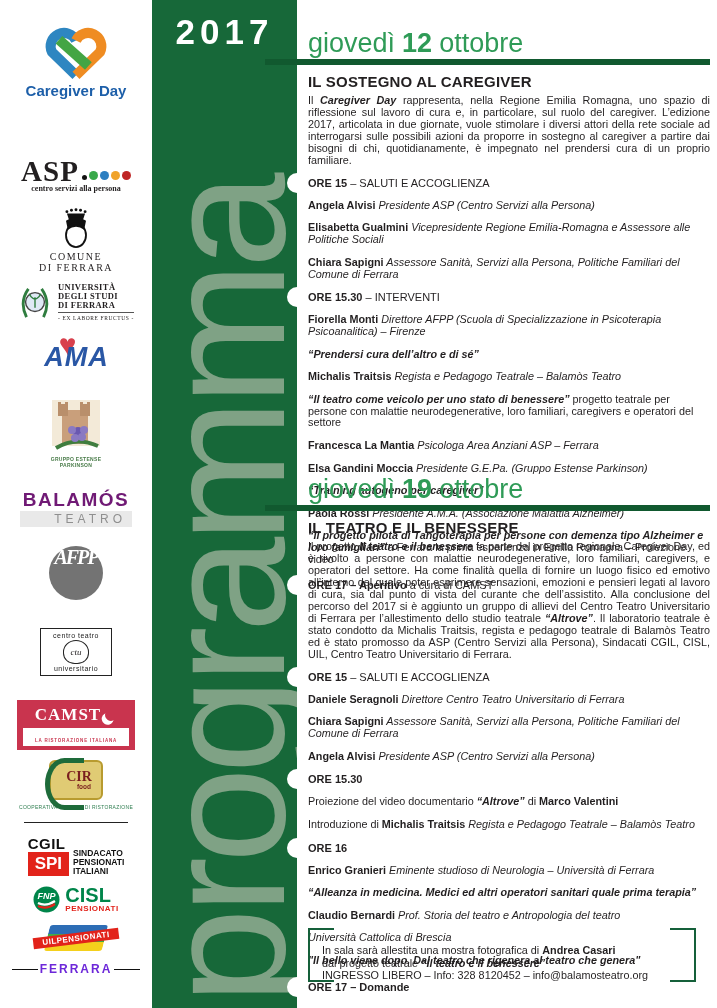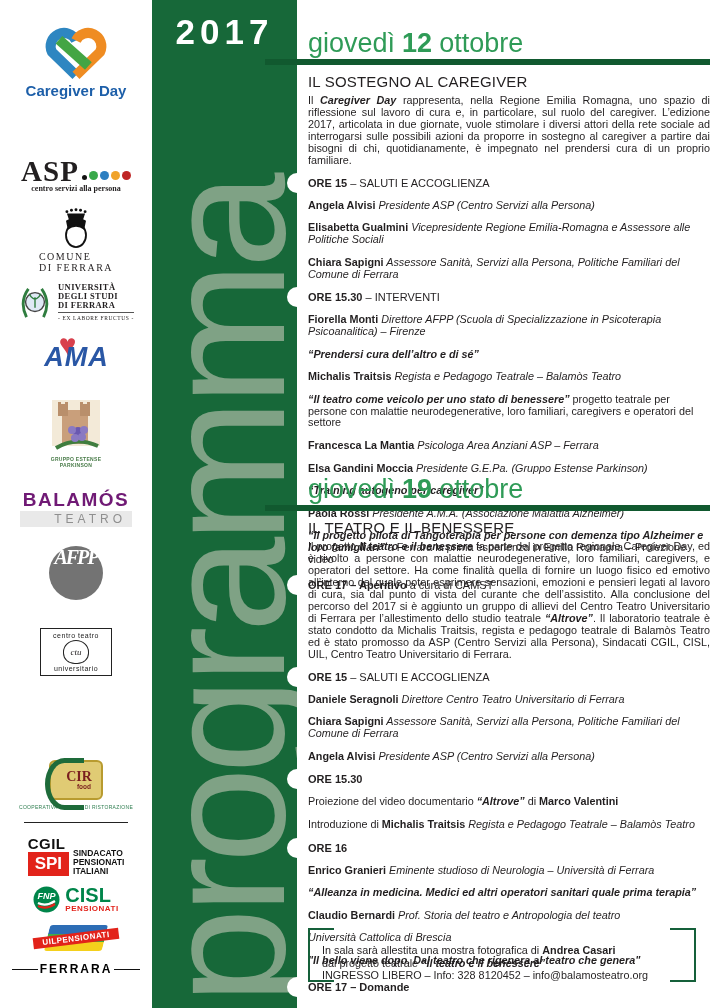--- a/index.html
+++ b/index.html
@@ -21,21 +21,21 @@
 
   .cgd-label{margin-top:2px;color:#1d5fa9;font-weight:bold;font-size:15px;}
 
   .asp-row{display:flex;align-items:center;}
   .asp-name{font-family:"Liberation Serif",serif;font-weight:bold;font-size:29px;letter-spacing:1px;line-height:26px;}
   .asp-dots{display:flex;align-items:center;margin-left:1px;margin-top:8px;}
   .asp-dots i{display:block;width:9px;height:9px;border-radius:50%;margin-left:2px;}
   .asp-period{width:5px!important;height:5px!important;background:#111;margin-top:4px;}
   .asp-tag{font-family:"Liberation Serif",serif;font-weight:bold;font-size:8px;margin-top:0;}
 
-  .crest-text{font-family:"Liberation Serif",serif;font-size:10px;letter-spacing:1.5px;text-align:left;line-height:11px;margin-top:3px;}
+  .crest-text{font-family:"Liberation Serif",serif;font-size:10px;letter-spacing:1.5px;text-align:center;line-height:11px;margin-top:3px;}
 
   .unife-row{display:flex;align-items:center;gap:6px;}
   .unife-text{font-family:"Liberation Serif",serif;font-weight:bold;font-size:8.5px;line-height:9px;letter-spacing:.4px;}
   .unife-motto{font-size:5.5px;font-weight:normal;letter-spacing:.6px;margin-top:2px;border-top:1px solid #555;padding-top:1px;}
 
   .ama-wrap{display:flex;align-items:flex-end;font-weight:bold;font-style:italic;font-size:27px;color:#2a57a5;line-height:30px;}
   .ama-m{position:relative;margin:0 1px;}
   .ama-heart{position:absolute;left:-6px;top:-12px;color:#d8404c;font-size:30px;font-style:normal;z-index:0;}
   .ama-mletter{position:relative;z-index:1;}
 
@@ -78,29 +78,29 @@
   .cisl-wrap{display:flex;align-items:center;gap:5px;}
   .cisl-name{color:#00854a;font-weight:800;font-size:20px;line-height:18px;}
   .cisl-sub{color:#e2231a;font-weight:800;font-size:8px;letter-spacing:.5px;}
 
   .uil-flag{position:relative;width:74px;height:26px;}
   .uil-stripes{position:absolute;left:8px;top:0;width:58px;height:26px;transform:skewX(-14deg);overflow:hidden;border-radius:3px;}
   .uil-stripes i{display:block;height:8.7px;}
   .uil-banner{position:absolute;left:-6px;top:8px;width:86px;background:#e2231a;color:#fff;font-weight:800;font-size:8px;
     text-align:center;letter-spacing:.5px;transform:rotate(-7deg);padding:1px 0;}
 
-  .city-row{display:flex;align-items:center;gap:2px;font-weight:800;font-size:12px;letter-spacing:2px;color:#000000;}
+  .city-row{display:flex;align-items:center;gap:2px;font-weight:800;font-size:12px;letter-spacing:2px;color:#6d28d9;}
   .city-row i{display:block;width:26px;border-top:1.5px solid #111;}
 
   
   .content{position:absolute;left:308px;width:402px;}
   .day-heading{display:flex;align-items:baseline;gap:7px;color:#2f9b57;font-size:27px;line-height:30px;}
   .day-heading b{font-weight:800;}
   .rule{height:6px;background:#11592f;margin-left:-43px;width:calc(100% + 43px);margin-top:1px;}
-  .sec-title{font-weight:400;font-size:15px;letter-spacing:.2px;margin-top:8px;}
+  .sec-title{font-weight:700;font-size:15px;letter-spacing:.2px;margin-top:8px;}
   .para{font-size:10.8px;line-height:12px;text-align:justify;margin-top:4px;}
   .bi{font-weight:bold;font-style:italic;}
   .slot{position:relative;font-size:11px;margin-top:10px;}
   .slot b{font-weight:800;}
   .notch{position:absolute;left:-21px;top:-4px;width:20px;height:20px;border-radius:50%;background:#fff;}
   .entry{font-size:10.8px;line-height:11.8px;margin-top:3.5px;}
   .entry b{font-weight:800;}
   .entry em{font-style:italic;}
   .q{margin-top:0;}
 
@@ -226,20 +226,29 @@
     <div class="sb-item" style="top:628px;align-items:center;">
       <div class="ctu-box">
         <div class="ctu-top">centro teatro</div>
         <div class="ctu-face">
           <span>ctu</span>
         </div>
         <div class="ctu-bottom">universitario</div>
       </div>
     </div>
 
+    <div class="sb-item" style="top:700px;">
+      <div class="camst-block">
+        <div class="camst-row">
+          <span class="camst-name">CAMST</span>
+          <span class="camst-moon"></span>
+        </div>
+        <div class="camst-strip"><span>LA RISTORAZIONE ITALIANA</span></div>
+      </div>
+    </div>
 
     <div class="sb-item" style="top:760px;">
       <div class="cir-badge">
         <span class="cir-c"></span>
         <div class="cir-name">CIR</div>
         <div class="cir-sub">food</div>
       </div>
       <div class="cir-tag">COOPERATIVA ITALIANA DI RISTORAZIONE</div>
     </div>
 

